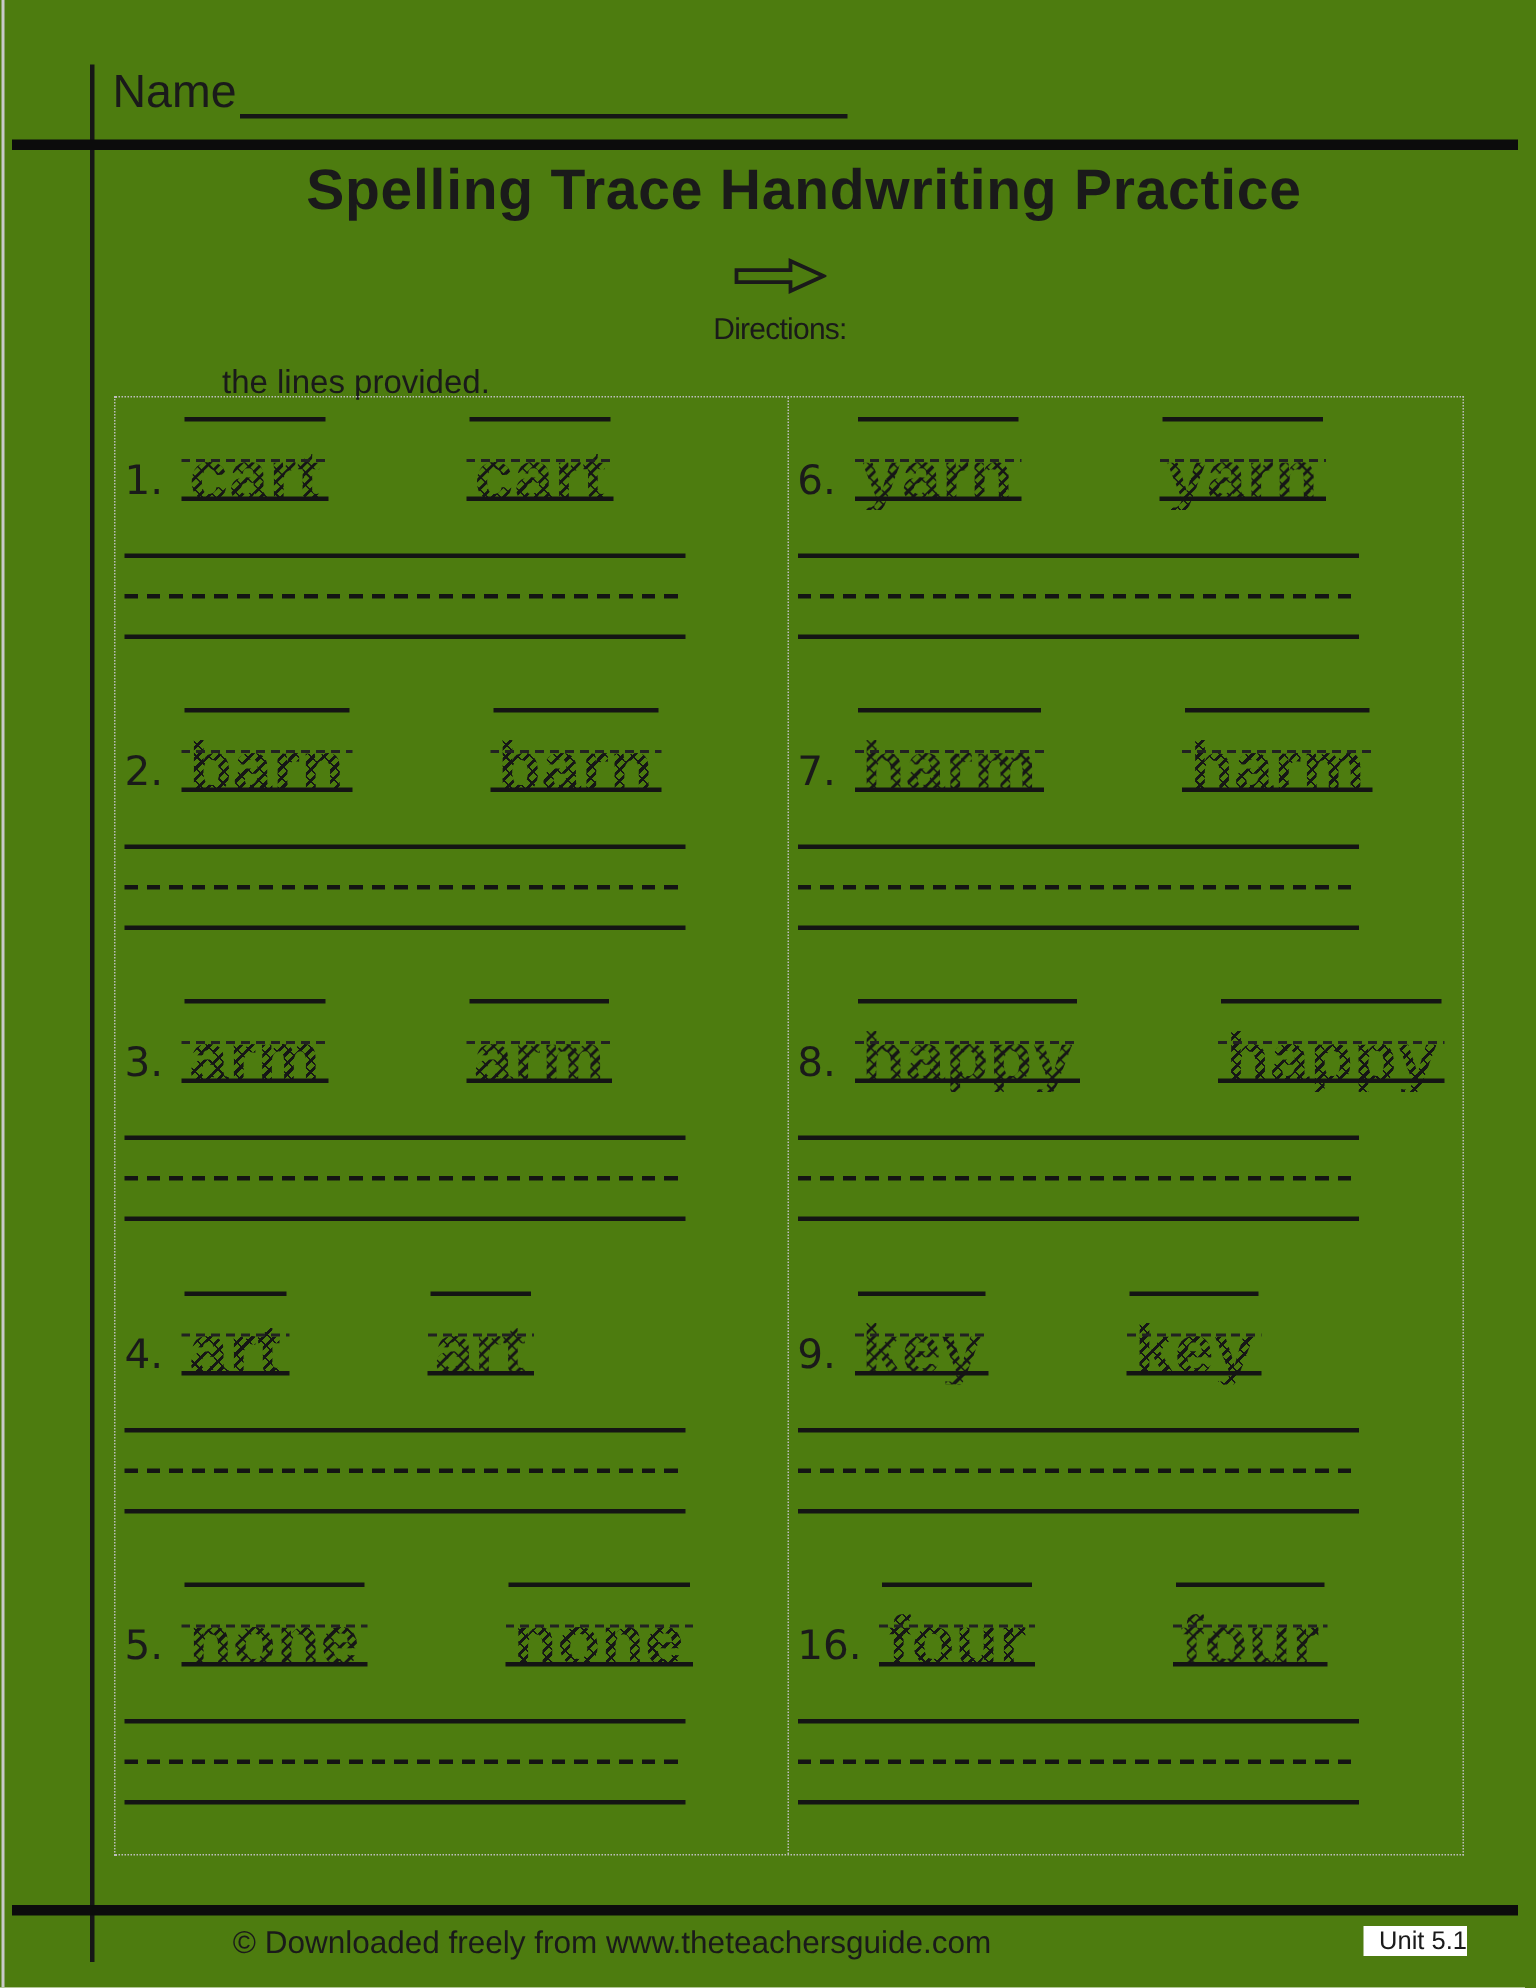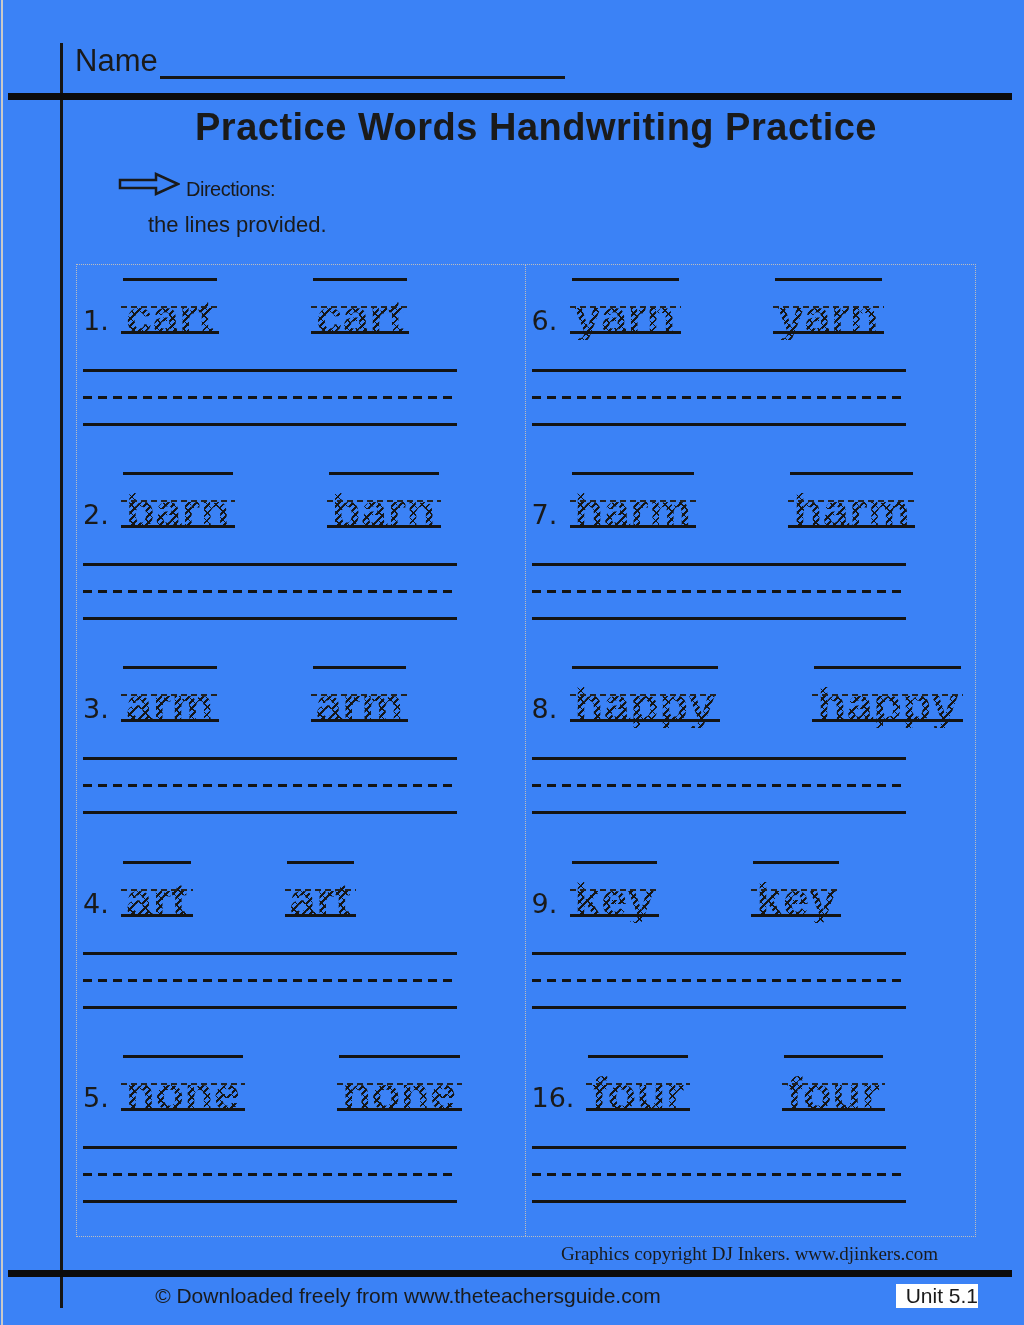--- a/index.html
+++ b/index.html
@@ -1,17 +1,17 @@
 <!DOCTYPE html>
 <html><head>
 <meta charset="utf-8">
 <style>
   html, body { margin:0; padding:0; background:#ffffff; }
   .sheet {
-    position:relative; width:1024px; height:1325px; background:#3b82f6;
+    position:relative; width:1024px; height:1325px; background:#4d7c0f;
     font-family:"Liberation Sans", sans-serif; color:#1a1a1a; overflow:hidden;
   }
   
   .scan-edge { position:absolute; left:1px; top:0; width:2px; height:100%; background:#c9c9c9; }
 
   
   .vrule { position:absolute; left:60px; top:43px; width:3px; height:1265px; background:#161616; }
   .hrule { position:absolute; left:8px; width:1004px; height:7px; background:#0c0c0c; }
   .hrule-top { top:93px; }
   .hrule-bottom { top:1270px; }
@@ -22,21 +22,21 @@
   .name-line { width:405px; height:36px; border-bottom:3px solid #161616; margin-left:2px; }
 
   
   .title {
     position:absolute; top:106px; left:60px; width:952px; text-align:center;
     font-size:38px; font-weight:700; letter-spacing:0.5px;
   }
 
   
   .directions { position:absolute; top:172px; left:118px; width:810px; font-size:22px; line-height:1.5; }
-  .dir-line1 { display:flex; align-items:center; }
+  .dir-line1 { display:flex; align-items:center;flex-direction:column; }
   .dir-arrow { flex:0 0 auto; margin-right:6px; display:inline-block; }
   .dir-label { font-size:20px; margin-right:6px; letter-spacing:-0.5px; }
   .dir-text { white-space:pre-wrap; }
   .dir-line2 { padding-left:6px; margin-top:3px;margin-left:24px; }
 
   
   .wsbox {
     position:absolute; left:76px; top:264px; width:900px; height:973px;
     border:1px dotted #bdbdbd; box-sizing:border-box; display:flex;
   }
@@ -77,37 +77,37 @@
     background:repeating-linear-gradient(90deg, #141414 0 9px, rgba(0,0,0,0) 9px 15px);
   }
   .wl-dash + .wl-solid { margin-top:24px; }
 
   
   .credit {
     position:absolute; top:1243px; right:86px;
     font-family:"Liberation Serif", serif; font-size:19px;
   }
   .download-note { position:absolute; top:1284px; left:0; width:816px; text-align:center; font-size:21px; }
-  .unit-label { position:absolute; top:1284px; right:46px; font-size:21px; background:#fff; padding-left:10px; }
+  .unit-label { position:absolute; top:1284px; right:46px; font-size:17px; background:#fff; padding-left:10px; }
 </style>
 </head>
 <body>
 
 <div class="sheet">
   <div class="scan-edge"></div>
   <div class="vrule"></div>
   <div class="hrule hrule-top"></div>
   <div class="hrule hrule-bottom"></div>
 
   <div class="name-row">
     <span class="name-label">Name</span>
     <div class="name-line"></div>
   </div>
 
-  <div class="title">Practice Words Handwriting Practice</div>
+  <div class="title">Spelling Trace Handwriting Practice</div>
 
   <div class="directions">
     <div class="dir-line1">
       <span class="dir-arrow">
         <svg width="62" height="24" viewBox="0 0 62 24">
           <path d="M2 8 H38 V2 L60 12 L38 22 V16 H2 Z" fill="none" stroke="#1a1a1a" stroke-width="2.5"></path>
         </svg>
       </span>
       <span class="dir-label">Directions:</span>
     </div>
@@ -246,16 +246,15 @@
         <div class="write-lines">
           <div class="wl-solid"></div>
           <div class="wl-dash"></div>
           <div class="wl-solid"></div>
         </div>
       </div>
 
     </div>
   </div>
 
-  <div class="credit">Graphics copyright DJ Inkers. www.djinkers.com</div>
   <div class="download-note">© Downloaded freely from www.theteachersguide.com</div>
   <div class="unit-label">Unit 5.1</div>
 </div>
 
 </body></html>

